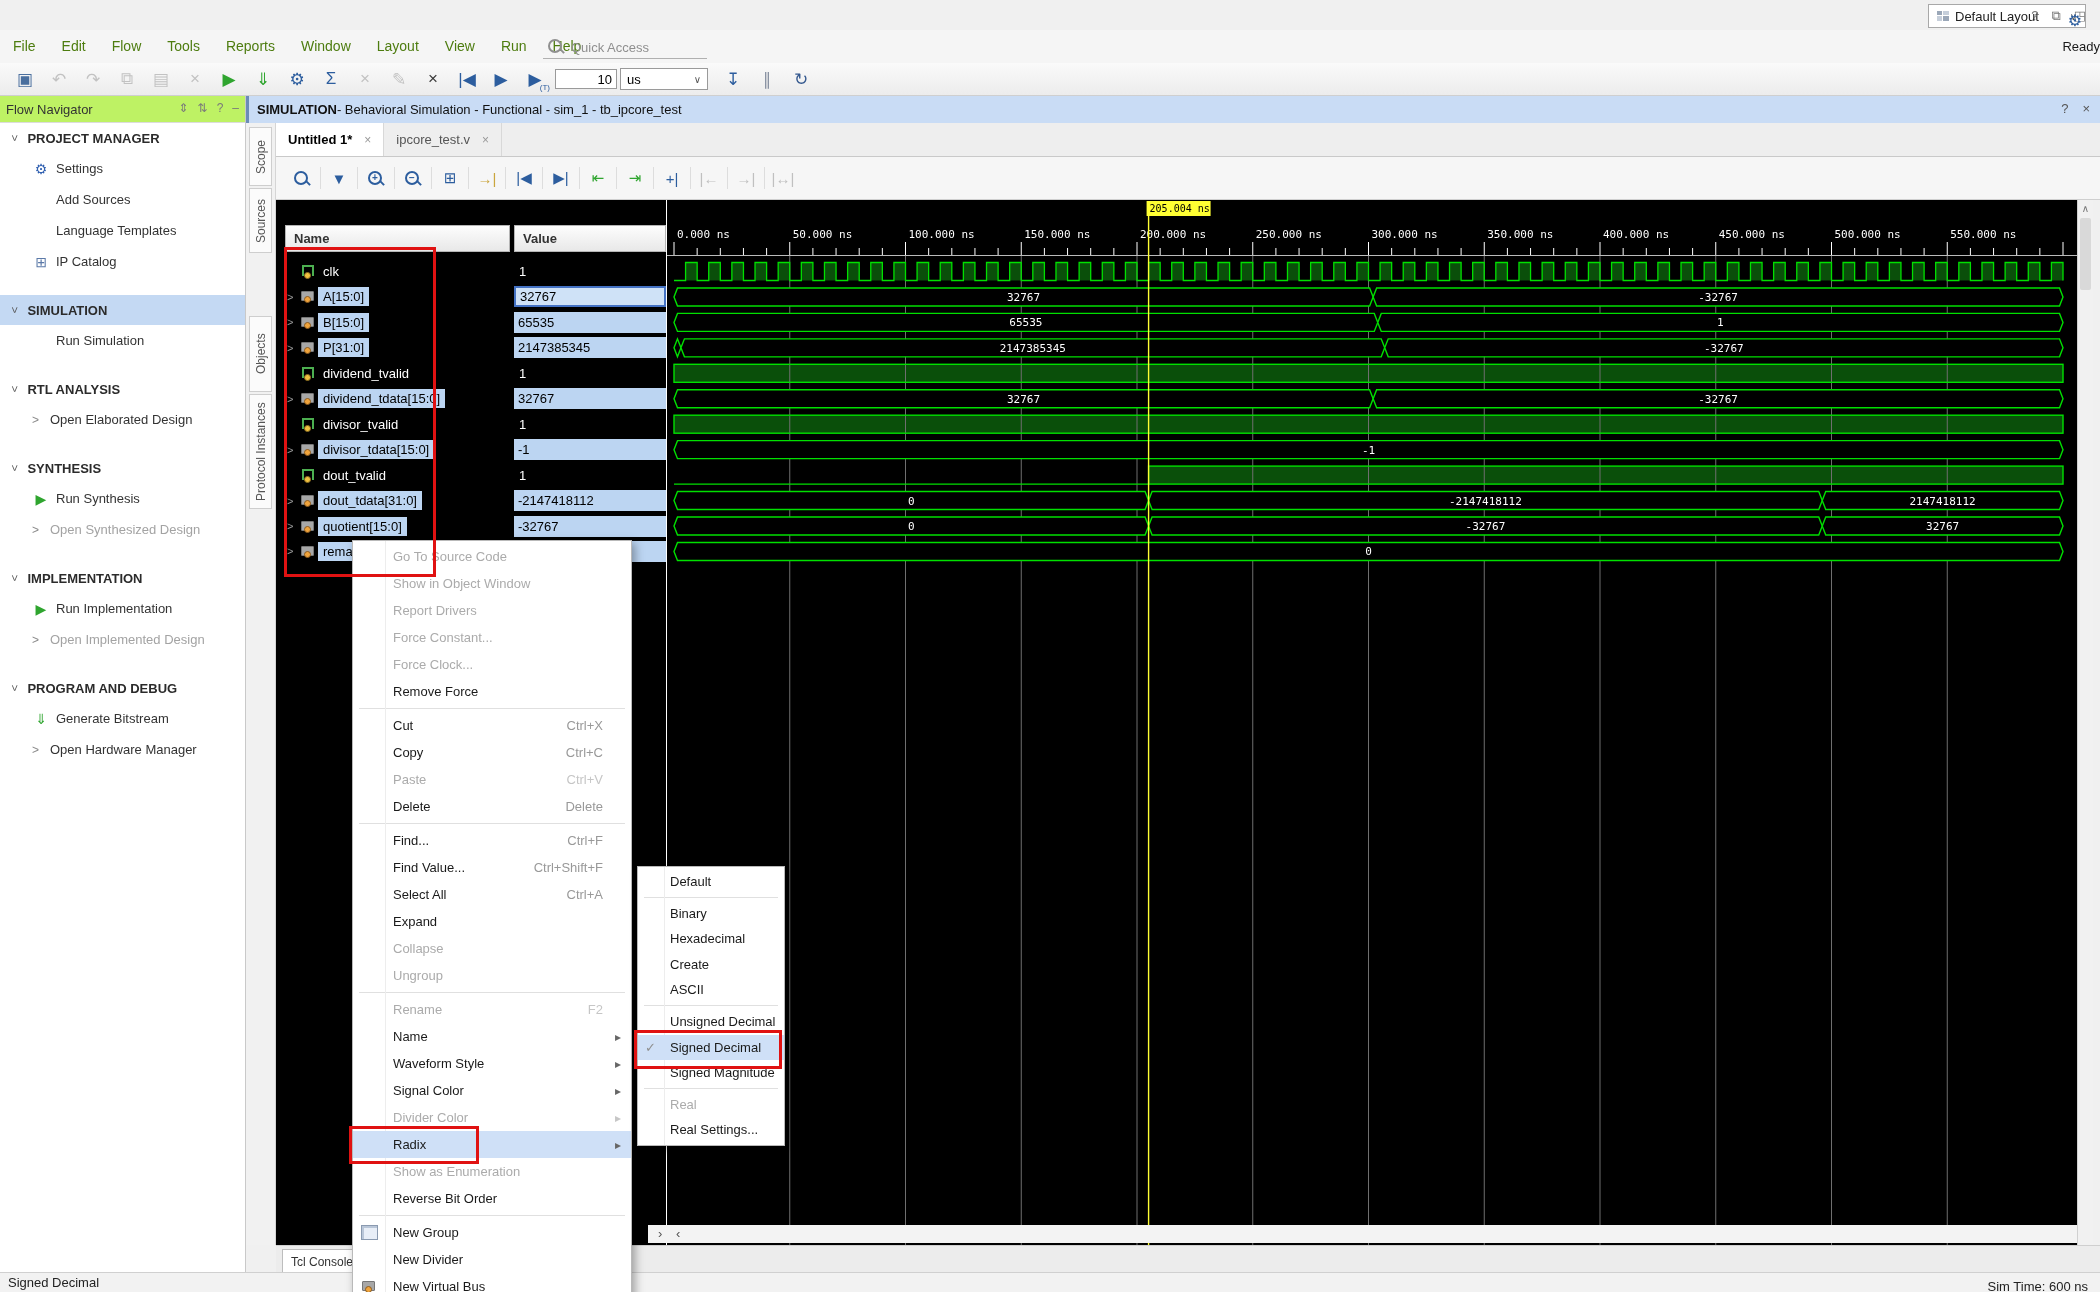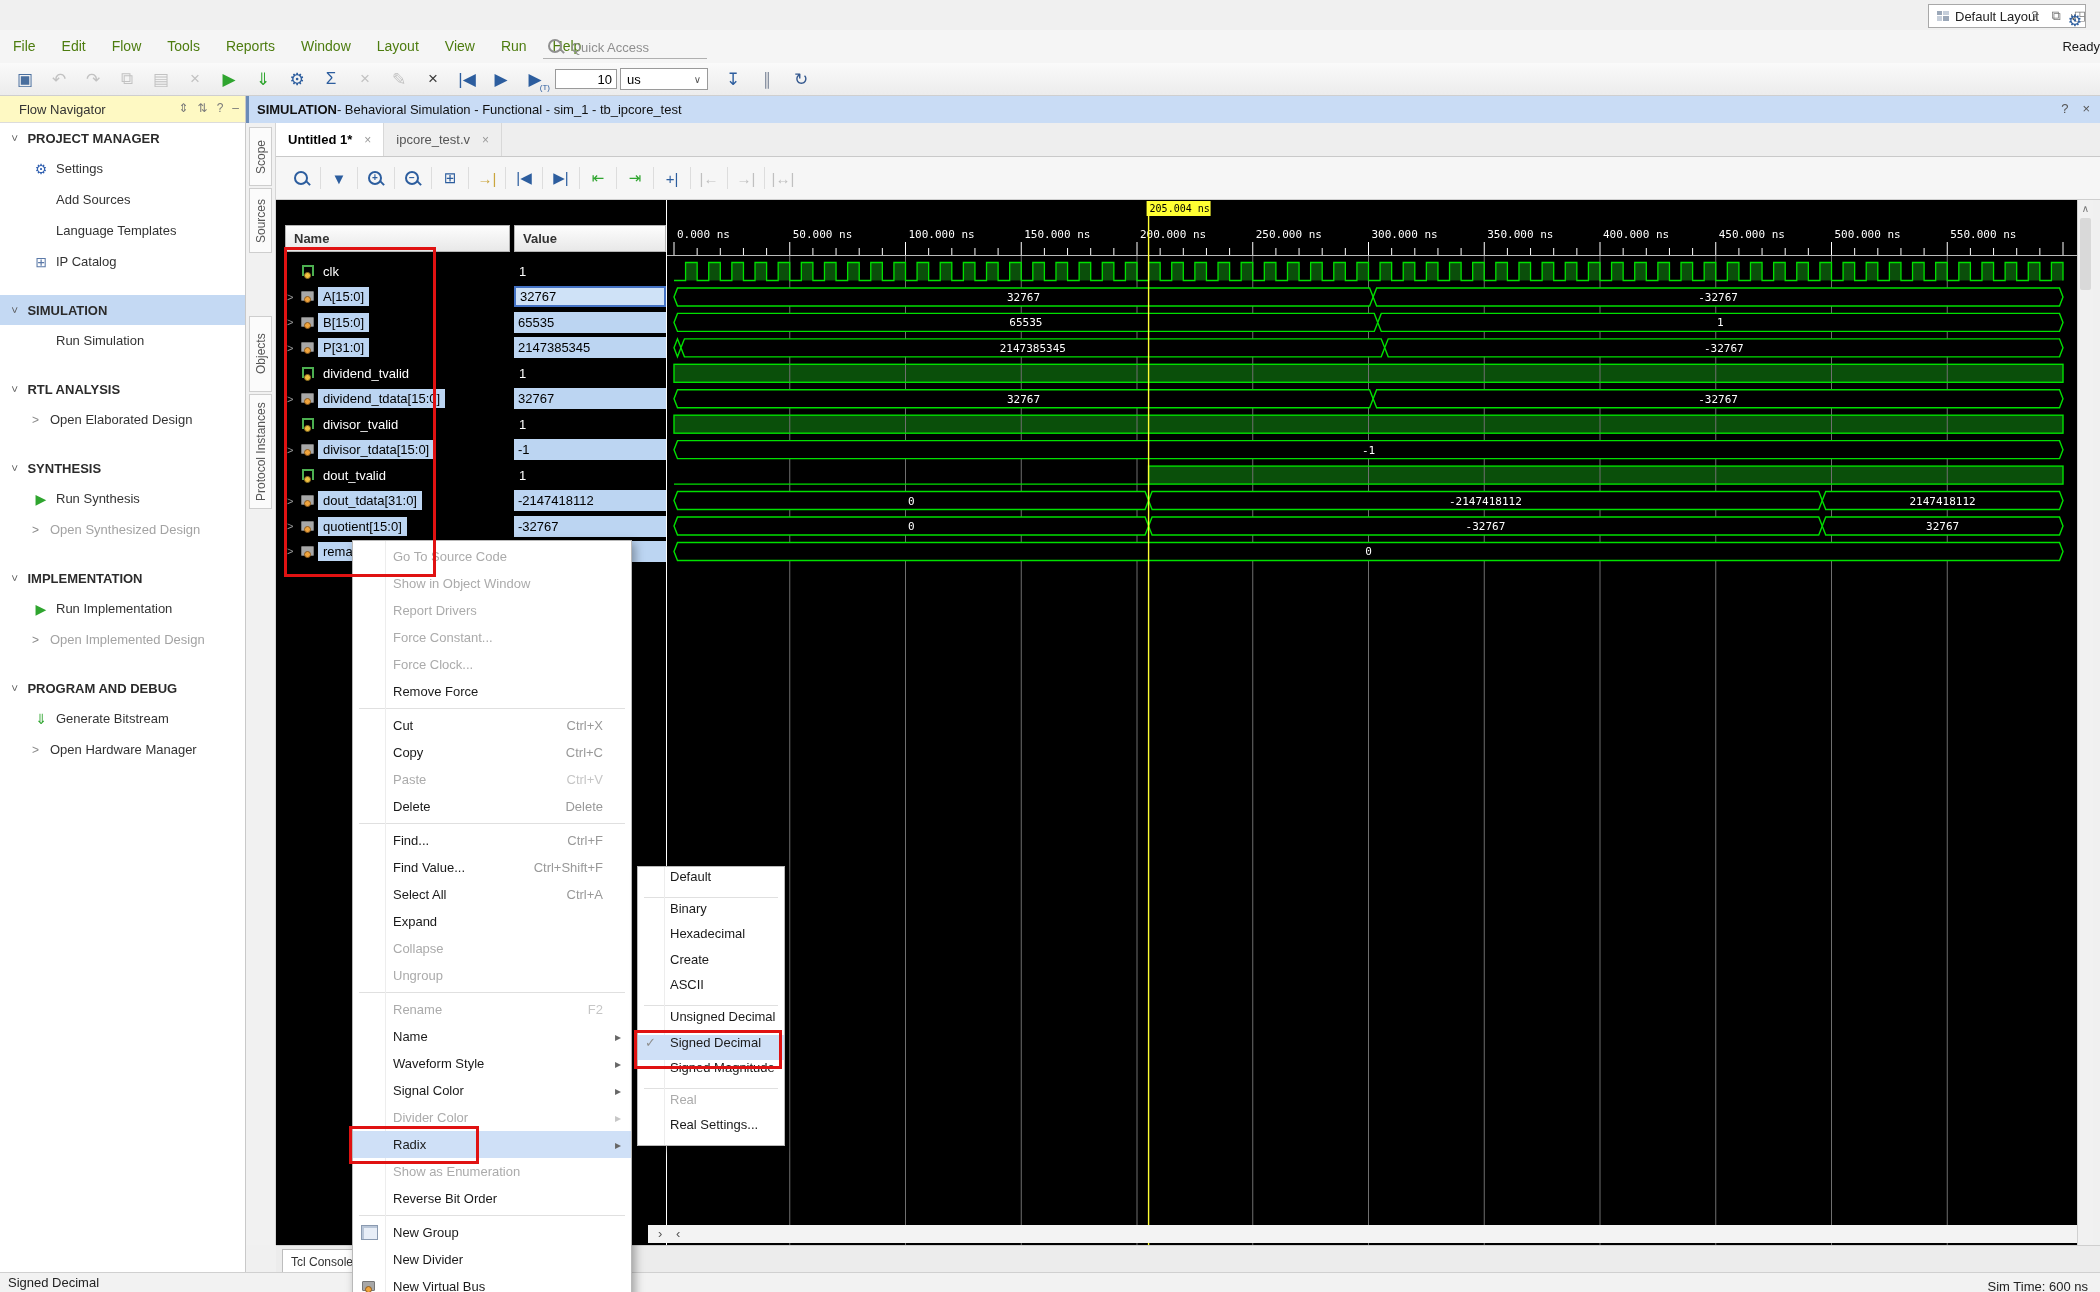--- a/index.html
+++ b/index.html
@@ -19,21 +19,21 @@
 .tb-ic{width:34px;text-align:center;font-size:17px;color:#57606e;position:relative}
 .tb-ic.dis{color:#c2c2c2}
 .tb-sub{position:absolute;right:2px;bottom:-2px;font-size:8px;color:#2c5d9e}
 #tb-runtime{width:52px;height:18px;border:1px solid #9a9a9a;background:#fff;font-size:13px;text-align:right;padding:0 4px;margin:0 3px;font-family:"Liberation Sans",sans-serif}
 #tb-unit{width:88px;height:22px;border:1px solid #9a9a9a;background:#fff;font-size:13px;display:flex;align-items:center;justify-content:space-between;padding:0 6px;box-sizing:border-box;margin-right:8px}
 #layout-select{position:absolute;right:14px;top:4px;width:158px;height:24px;border:1px solid #a8a8a8;background:#fff;font-size:13px;color:#222;display:flex;align-items:center;gap:6px;padding:0 8px;box-sizing:border-box}
 #layout-grid{width:12px;height:10px;background:linear-gradient(#9aa7b8,#9aa7b8) 0 0/5px 4px no-repeat,linear-gradient(#c6cfdb,#c6cfdb) 6px 0/6px 4px no-repeat,linear-gradient(#c6cfdb,#c6cfdb) 0 5px/5px 5px no-repeat,linear-gradient(#9aa7b8,#9aa7b8) 6px 5px/6px 5px no-repeat}
 .chev-dn{margin-left:auto;font-size:10px;color:#555}
 
 #flownav{position:absolute;left:0;top:96px;width:246px;height:1176px;background:#fff;border-right:1px solid #c9c9c9;box-sizing:border-box}
-#fn-header{height:27px;background:#fef9c3;border-bottom:1px solid #dcdcdc;font-size:13px;color:#333;padding:6px 8px 0 19px;box-sizing:border-box}
+#fn-header{height:27px;background:#bef264;border-bottom:1px solid #dcdcdc;font-size:13px;color:#333;padding:6px 8px 0 6px;box-sizing:border-box}
 #fn-hicons{position:absolute;right:6px;top:5px;color:#7a7a7a;font-size:12px;display:flex;gap:9px}
 .fn-section{margin-top:18px}
 .fn-section:first-child{margin-top:0}
 .fn-sec-h{height:30px;font-size:13px;font-weight:bold;color:#2b2b2b;display:flex;align-items:center;padding-left:12px;gap:9px}
 .fn-sec-h.sel{background:#c4d9f3}
 .fn-chev{display:inline-block;transform:rotate(90deg);font-size:11px;color:#555;font-weight:normal}
 .fn-item{height:31px;font-size:13px;color:#333;display:flex;align-items:center;padding-left:32px;gap:6px}
 .fn-item.dis{color:#a3a3a3}
 .fn-ico{width:18px;text-align:center;font-size:14px;flex:none}
 .fn-arrow{color:#8a8a8a;font-size:12px;width:12px;flex:none}
@@ -99,21 +99,21 @@
 .m-item.hl{background:#cfe0f7}
 .m-short{position:absolute;right:28px;color:#999;font-size:13px}
 .m-item.dis .m-short{color:#c6c6c6}
 .m-arrow{position:absolute;right:10px;color:#666;font-size:12px}
 .m-item.dis .m-arrow{color:#c6c6c6}
 .m-sep{height:1px;background:#e0e0e0;margin:3px 6px}
 .m-gicon{position:absolute;left:8px}
 .gi-group{width:15px;height:13px;background:#e8eef7;border:1px solid #8a9ab0;box-shadow:inset 2px 2px 0 #b9c6d8}
 #sub{left:637px;top:866px;width:148px;z-index:510}
 #sub .gutter{position:absolute;left:26px;top:0;bottom:0;width:1px;background:#ededed}
-.s-item{position:relative;height:25px;display:flex;font-size:13px;color:#1a1a1a;padding-left:32px;margin-bottom:0.4px}
+.s-item{position:relative;height:25px;display:flex;align-items:center;font-size:13px;color:#1a1a1a;padding-left:32px;margin-bottom:0.4px}
 .s-item.dis{color:#ababab}
 .s-item.hl{background:#cfe0f7}
 .s-check{position:absolute;left:7px;color:#8f8f8f;font-size:13px}
 
 .red{position:absolute;border:3px solid #e01212;z-index:900}
 #red1{left:284px;top:247px;width:146px;height:324px}
 #red2{left:349px;top:1126px;width:124px;height:32px}
 #red3{left:634px;top:1030px;width:142px;height:33px}
 </style>
 </head>

